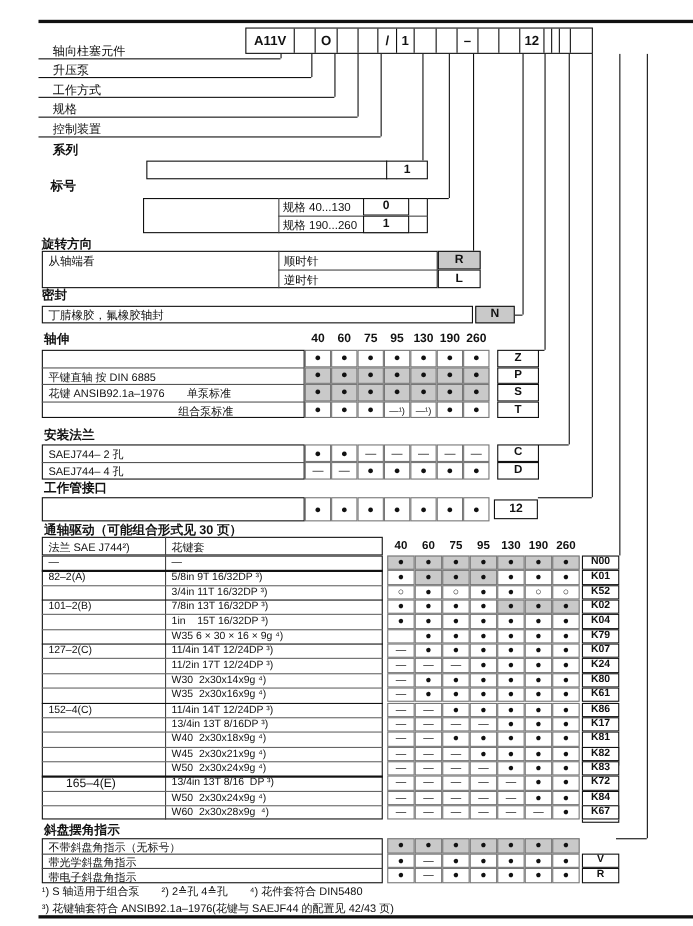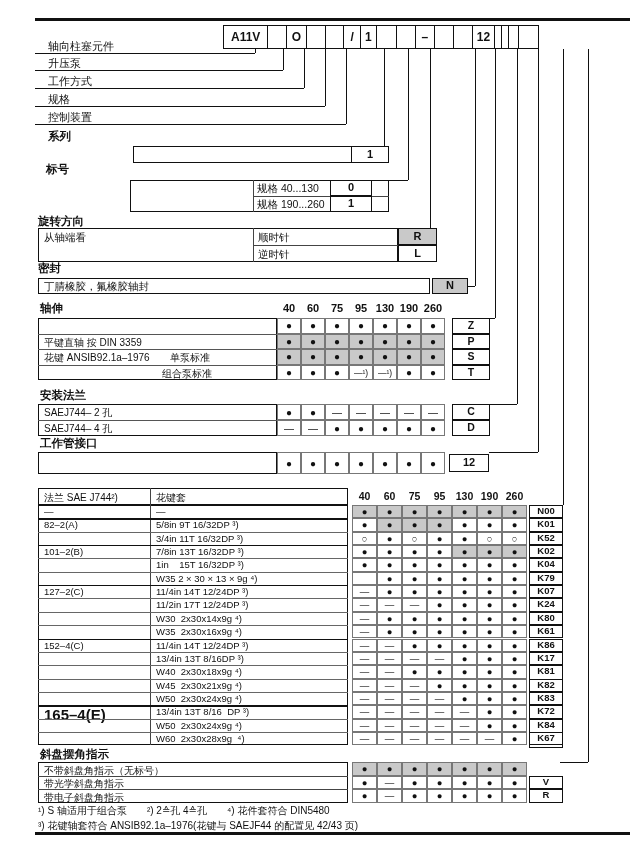--- a/index.html
+++ b/index.html
@@ -19,20 +19,21 @@
   <div class="rule" style="left:35px;top:18px;width:595px;height:2.5px;"></div>
   <div class="rule" style="left:35px;top:832px;width:595px;height:2.5px;"></div>
 
   <div class="h" style="left:48px;top:129px;">系列</div>
   <div class="h" style="left:46px;top:162px;">标号</div>
   <div class="h" style="left:38px;top:214px;">旋转方向</div>
   <div class="h" style="left:38px;top:261px;">密封</div>
   <div class="h" style="left:40px;top:301px;">轴伸</div>
   <div class="h" style="left:40px;top:388px;">安装法兰</div>
   <div class="h" style="left:40px;top:436px;">工作管接口</div>
+  <div class="h" style="left:40px;top:474px;">通轴驱动（可能组合形式见 30 页）</div>
   <div class="h" style="left:40px;top:747px;">斜盘摆角指示</div>
 
   <div class="foot" style="left:38px;top:804px;">¹) S 轴适用于组合泵　　²) 2≙孔 4≙孔　　⁴) 花件套符合 DIN5480</div>
   <div class="foot" style="left:38px;top:819px;">³) 花键轴套符合 ANSIB92.1a–1976(花键与 SAEJF44 的配置见 42/43 页)</div>
 
 <div class="c" style="left: 223px; top: 25px; width: 316px; height: 24px; border: 1.6px solid rgb(17, 17, 17); display: flex;">
       <div style="width: 52px; box-sizing: border-box; display: flex; align-items: center; justify-content: center; font-weight: bold; font-size: 12px; border-right: 1.3px solid rgb(17, 17, 17);">A11V</div>
       <div style="width: 22px; box-sizing: border-box; display: flex; align-items: center; justify-content: center; font-weight: bold; font-size: 12px; border-right: 1.3px solid rgb(17, 17, 17);"></div>
       <div style="width: 23px; box-sizing: border-box; display: flex; align-items: center; justify-content: center; font-weight: bold; font-size: 12px; border-right: 1.3px solid rgb(17, 17, 17);">O</div>
       <div style="width: 22px; box-sizing: border-box; display: flex; align-items: center; justify-content: center; font-weight: bold; font-size: 12px; border-right: 1.3px solid rgb(17, 17, 17);"></div>
@@ -105,21 +106,21 @@
     <div class="c" style="left: 301px; top: 302px; width: 24px; text-align: center; font-weight: bold; font-size: 11px;">60</div>
     <div class="c" style="left: 325px; top: 302px; width: 24px; text-align: center; font-weight: bold; font-size: 11px;">75</div>
     <div class="c" style="left: 349px; top: 302px; width: 24px; text-align: center; font-weight: bold; font-size: 11px;">95</div>
     <div class="c" style="left: 373px; top: 302px; width: 24px; text-align: center; font-weight: bold; font-size: 11px;">130</div>
     <div class="c" style="left: 397px; top: 302px; width: 24px; text-align: center; font-weight: bold; font-size: 11px;">190</div>
     <div class="c" style="left: 421px; top: 302px; width: 24px; text-align: center; font-weight: bold; font-size: 11px;">260</div>
     <div class="c" style="left: 38px; top: 318px; width: 239px; height: 62px; border: 1.2px solid rgb(17, 17, 17); background: rgb(255, 255, 255);"></div>
     <div class="c" style="left: 38px; top: 333.5px; width: 239px; height: 0.8px; background: rgb(85, 85, 85);"></div>
     <div class="c" style="left: 38px; top: 349px; width: 239px; height: 0.8px; background: rgb(85, 85, 85);"></div>
     <div class="c" style="left: 38px; top: 364.5px; width: 239px; height: 0.8px; background: rgb(85, 85, 85);"></div>
-    <div class="c" style="left: 44px; top: 335.5px; font-size: 10px; white-space: nowrap;">平键直轴 按 DIN 3359</div>
+    <div class="c" style="left: 44px; top: 335.5px; font-size: 10px; white-space: nowrap;">平键直轴 按 DIN 6885</div>
     <div class="c" style="left: 44px; top: 351px; font-size: 10px; white-space: nowrap;">花键 ANSIB92.1a–1976</div>
     <div class="c" style="left: 170px; top: 351px; font-size: 10px; white-space: nowrap;">单泵标准</div>
     <div class="c" style="left: 162px; top: 366.5px; font-size: 10px; white-space: nowrap;">组合泵标准</div>
     <div class="c" style="left: 277px; top: 318px; width: 24px; height: 15.5px; border: 0.5px solid rgb(119, 119, 119); background: transparent; text-align: center; font-size: 10px; line-height: 14.5px;">●</div>
     <div class="c" style="left: 301px; top: 318px; width: 24px; height: 15.5px; border: 0.5px solid rgb(119, 119, 119); background: transparent; text-align: center; font-size: 10px; line-height: 14.5px;">●</div>
     <div class="c" style="left: 325px; top: 318px; width: 24px; height: 15.5px; border: 0.5px solid rgb(119, 119, 119); background: transparent; text-align: center; font-size: 10px; line-height: 14.5px;">●</div>
     <div class="c" style="left: 349px; top: 318px; width: 24px; height: 15.5px; border: 0.5px solid rgb(119, 119, 119); background: transparent; text-align: center; font-size: 10px; line-height: 14.5px;">●</div>
     <div class="c" style="left: 373px; top: 318px; width: 24px; height: 15.5px; border: 0.5px solid rgb(119, 119, 119); background: transparent; text-align: center; font-size: 10px; line-height: 14.5px;">●</div>
     <div class="c" style="left: 397px; top: 318px; width: 24px; height: 15.5px; border: 0.5px solid rgb(119, 119, 119); background: transparent; text-align: center; font-size: 10px; line-height: 14.5px;">●</div>
     <div class="c" style="left: 421px; top: 318px; width: 24px; height: 15.5px; border: 0.5px solid rgb(119, 119, 119); background: transparent; text-align: center; font-size: 10px; line-height: 14.5px;">●</div>
@@ -236,21 +237,21 @@
     <div class="c" style="left: 156px; top: 559.4px; font-size: 9.5px; white-space: pre;">1in    15T 16/32DP ³)</div>
     <div class="c" style="left: 352px; top: 558.4px; width: 25px; height: 13.35px; border: 0.5px solid rgb(119, 119, 119); background: transparent; text-align: center; font-size: 9.5px; line-height: 12.35px;">●</div>
     <div class="c" style="left: 377px; top: 558.4px; width: 25px; height: 13.35px; border: 0.5px solid rgb(119, 119, 119); background: transparent; text-align: center; font-size: 9.5px; line-height: 12.35px;">●</div>
     <div class="c" style="left: 402px; top: 558.4px; width: 25px; height: 13.35px; border: 0.5px solid rgb(119, 119, 119); background: transparent; text-align: center; font-size: 9.5px; line-height: 12.35px;">●</div>
     <div class="c" style="left: 427px; top: 558.4px; width: 25px; height: 13.35px; border: 0.5px solid rgb(119, 119, 119); background: transparent; text-align: center; font-size: 9.5px; line-height: 12.35px;">●</div>
     <div class="c" style="left: 452px; top: 558.4px; width: 25px; height: 13.35px; border: 0.5px solid rgb(119, 119, 119); background: transparent; text-align: center; font-size: 9.5px; line-height: 12.35px;">●</div>
     <div class="c" style="left: 477px; top: 558.4px; width: 25px; height: 13.35px; border: 0.5px solid rgb(119, 119, 119); background: transparent; text-align: center; font-size: 9.5px; line-height: 12.35px;">●</div>
     <div class="c" style="left: 502px; top: 558.4px; width: 25px; height: 13.35px; border: 0.5px solid rgb(119, 119, 119); background: transparent; text-align: center; font-size: 9.5px; line-height: 12.35px;">●</div>
     <div class="c" style="left: 529px; top: 558.4px; width: 34px; height: 13.35px; border: 1.4px solid rgb(17, 17, 17); background: rgb(255, 255, 255); text-align: center; font-weight: bold; font-size: 9.5px; line-height: 10.35px;">K04</div>
     <div class="c" style="left: 38px; top: 571.75px; width: 310px; height: 0.8px; background: rgb(102, 102, 102);"></div>
-    <div class="c" style="left: 156px; top: 572.75px; font-size: 9.5px; white-space: pre;">W35 2 × 30 × 13 × 9g ⁴)</div>
+    <div class="c" style="left: 156px; top: 572.75px; font-size: 9.5px; white-space: pre;">W35 6 × 30 × 16 × 9g ⁴)</div>
     <div class="c" style="left: 352px; top: 571.75px; width: 25px; height: 13.35px; border: 0.5px solid rgb(119, 119, 119); background: transparent; text-align: center; font-size: 9.5px; line-height: 12.35px;"></div>
     <div class="c" style="left: 377px; top: 571.75px; width: 25px; height: 13.35px; border: 0.5px solid rgb(119, 119, 119); background: transparent; text-align: center; font-size: 9.5px; line-height: 12.35px;">●</div>
     <div class="c" style="left: 402px; top: 571.75px; width: 25px; height: 13.35px; border: 0.5px solid rgb(119, 119, 119); background: transparent; text-align: center; font-size: 9.5px; line-height: 12.35px;">●</div>
     <div class="c" style="left: 427px; top: 571.75px; width: 25px; height: 13.35px; border: 0.5px solid rgb(119, 119, 119); background: transparent; text-align: center; font-size: 9.5px; line-height: 12.35px;">●</div>
     <div class="c" style="left: 452px; top: 571.75px; width: 25px; height: 13.35px; border: 0.5px solid rgb(119, 119, 119); background: transparent; text-align: center; font-size: 9.5px; line-height: 12.35px;">●</div>
     <div class="c" style="left: 477px; top: 571.75px; width: 25px; height: 13.35px; border: 0.5px solid rgb(119, 119, 119); background: transparent; text-align: center; font-size: 9.5px; line-height: 12.35px;">●</div>
     <div class="c" style="left: 502px; top: 571.75px; width: 25px; height: 13.35px; border: 0.5px solid rgb(119, 119, 119); background: transparent; text-align: center; font-size: 9.5px; line-height: 12.35px;">●</div>
     <div class="c" style="left: 529px; top: 571.75px; width: 34px; height: 13.35px; border: 1.4px solid rgb(17, 17, 17); background: rgb(255, 255, 255); text-align: center; font-weight: bold; font-size: 9.5px; line-height: 10.35px;">K79</div>
     <div class="c" style="left: 38px; top: 585.1px; width: 310px; height: 1.4px; background: rgb(17, 17, 17);"></div>
     <div class="c" style="left: 44px; top: 586.1px; font-size: 9.5px; white-space: nowrap;">127–2(C)</div>
@@ -338,21 +339,21 @@
     <div class="c" style="left: 156px; top: 692.9px; font-size: 9.5px; white-space: pre;">W50  2x30x24x9g ⁴)</div>
     <div class="c" style="left: 352px; top: 691.9px; width: 25px; height: 13.35px; border: 0.5px solid rgb(119, 119, 119); background: transparent; text-align: center; font-size: 9.5px; line-height: 12.35px;">—</div>
     <div class="c" style="left: 377px; top: 691.9px; width: 25px; height: 13.35px; border: 0.5px solid rgb(119, 119, 119); background: transparent; text-align: center; font-size: 9.5px; line-height: 12.35px;">—</div>
     <div class="c" style="left: 402px; top: 691.9px; width: 25px; height: 13.35px; border: 0.5px solid rgb(119, 119, 119); background: transparent; text-align: center; font-size: 9.5px; line-height: 12.35px;">—</div>
     <div class="c" style="left: 427px; top: 691.9px; width: 25px; height: 13.35px; border: 0.5px solid rgb(119, 119, 119); background: transparent; text-align: center; font-size: 9.5px; line-height: 12.35px;">—</div>
     <div class="c" style="left: 452px; top: 691.9px; width: 25px; height: 13.35px; border: 0.5px solid rgb(119, 119, 119); background: transparent; text-align: center; font-size: 9.5px; line-height: 12.35px;">●</div>
     <div class="c" style="left: 477px; top: 691.9px; width: 25px; height: 13.35px; border: 0.5px solid rgb(119, 119, 119); background: transparent; text-align: center; font-size: 9.5px; line-height: 12.35px;">●</div>
     <div class="c" style="left: 502px; top: 691.9px; width: 25px; height: 13.35px; border: 0.5px solid rgb(119, 119, 119); background: transparent; text-align: center; font-size: 9.5px; line-height: 12.35px;">●</div>
     <div class="c" style="left: 529px; top: 691.9px; width: 34px; height: 13.35px; border: 1.4px solid rgb(17, 17, 17); background: rgb(255, 255, 255); text-align: center; font-weight: bold; font-size: 9.5px; line-height: 10.35px;">K83</div>
     <div class="c" style="left: 38px; top: 705.25px; width: 310px; height: 1.4px; background: rgb(17, 17, 17);"></div>
-    <div class="c" style="left: 44px; top: 706.25px; font-size: 15px; white-space: nowrap; font-weight: bold;">165–4(E)</div>
+    <div class="c" style="left: 60px; top: 706.25px; font-size: 11px; white-space: nowrap;">165–4(E)</div>
     <div class="c" style="left: 156px; top: 706.25px; font-size: 9.5px; white-space: pre;">13/4in 13T 8/16  DP ³)</div>
     <div class="c" style="left: 352px; top: 705.25px; width: 25px; height: 13.35px; border: 0.5px solid rgb(119, 119, 119); background: transparent; text-align: center; font-size: 9.5px; line-height: 12.35px;">—</div>
     <div class="c" style="left: 377px; top: 705.25px; width: 25px; height: 13.35px; border: 0.5px solid rgb(119, 119, 119); background: transparent; text-align: center; font-size: 9.5px; line-height: 12.35px;">—</div>
     <div class="c" style="left: 402px; top: 705.25px; width: 25px; height: 13.35px; border: 0.5px solid rgb(119, 119, 119); background: transparent; text-align: center; font-size: 9.5px; line-height: 12.35px;">—</div>
     <div class="c" style="left: 427px; top: 705.25px; width: 25px; height: 13.35px; border: 0.5px solid rgb(119, 119, 119); background: transparent; text-align: center; font-size: 9.5px; line-height: 12.35px;">—</div>
     <div class="c" style="left: 452px; top: 705.25px; width: 25px; height: 13.35px; border: 0.5px solid rgb(119, 119, 119); background: transparent; text-align: center; font-size: 9.5px; line-height: 12.35px;">—</div>
     <div class="c" style="left: 477px; top: 705.25px; width: 25px; height: 13.35px; border: 0.5px solid rgb(119, 119, 119); background: transparent; text-align: center; font-size: 9.5px; line-height: 12.35px;">●</div>
     <div class="c" style="left: 502px; top: 705.25px; width: 25px; height: 13.35px; border: 0.5px solid rgb(119, 119, 119); background: transparent; text-align: center; font-size: 9.5px; line-height: 12.35px;">●</div>
     <div class="c" style="left: 529px; top: 705.25px; width: 34px; height: 13.35px; border: 1.4px solid rgb(17, 17, 17); background: rgb(255, 255, 255); text-align: center; font-weight: bold; font-size: 9.5px; line-height: 10.35px;">K72</div>
     <div class="c" style="left: 38px; top: 718.6px; width: 310px; height: 0.8px; background: rgb(102, 102, 102);"></div>

